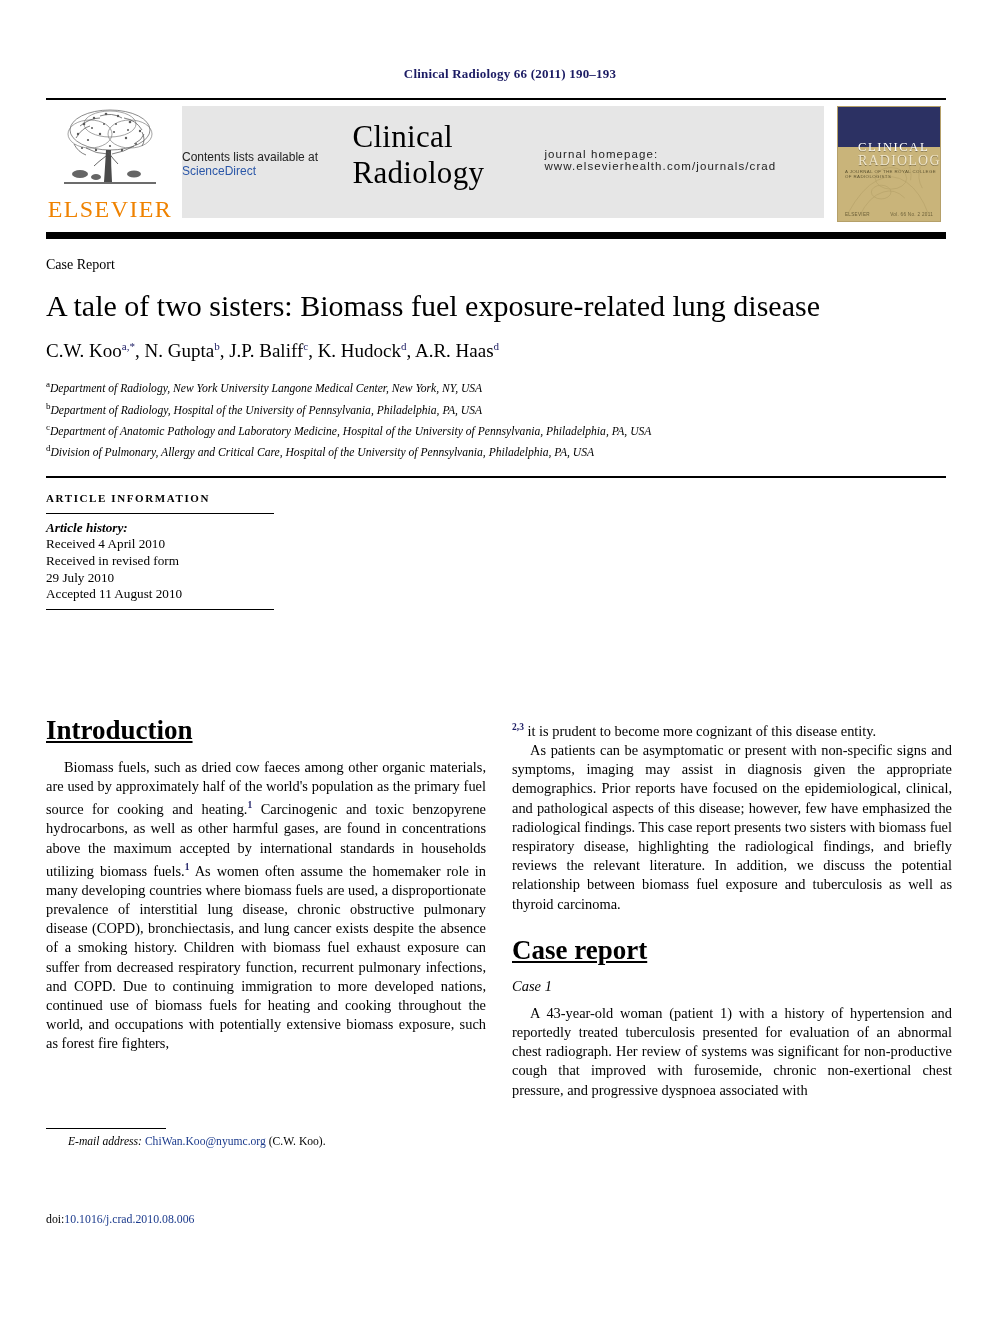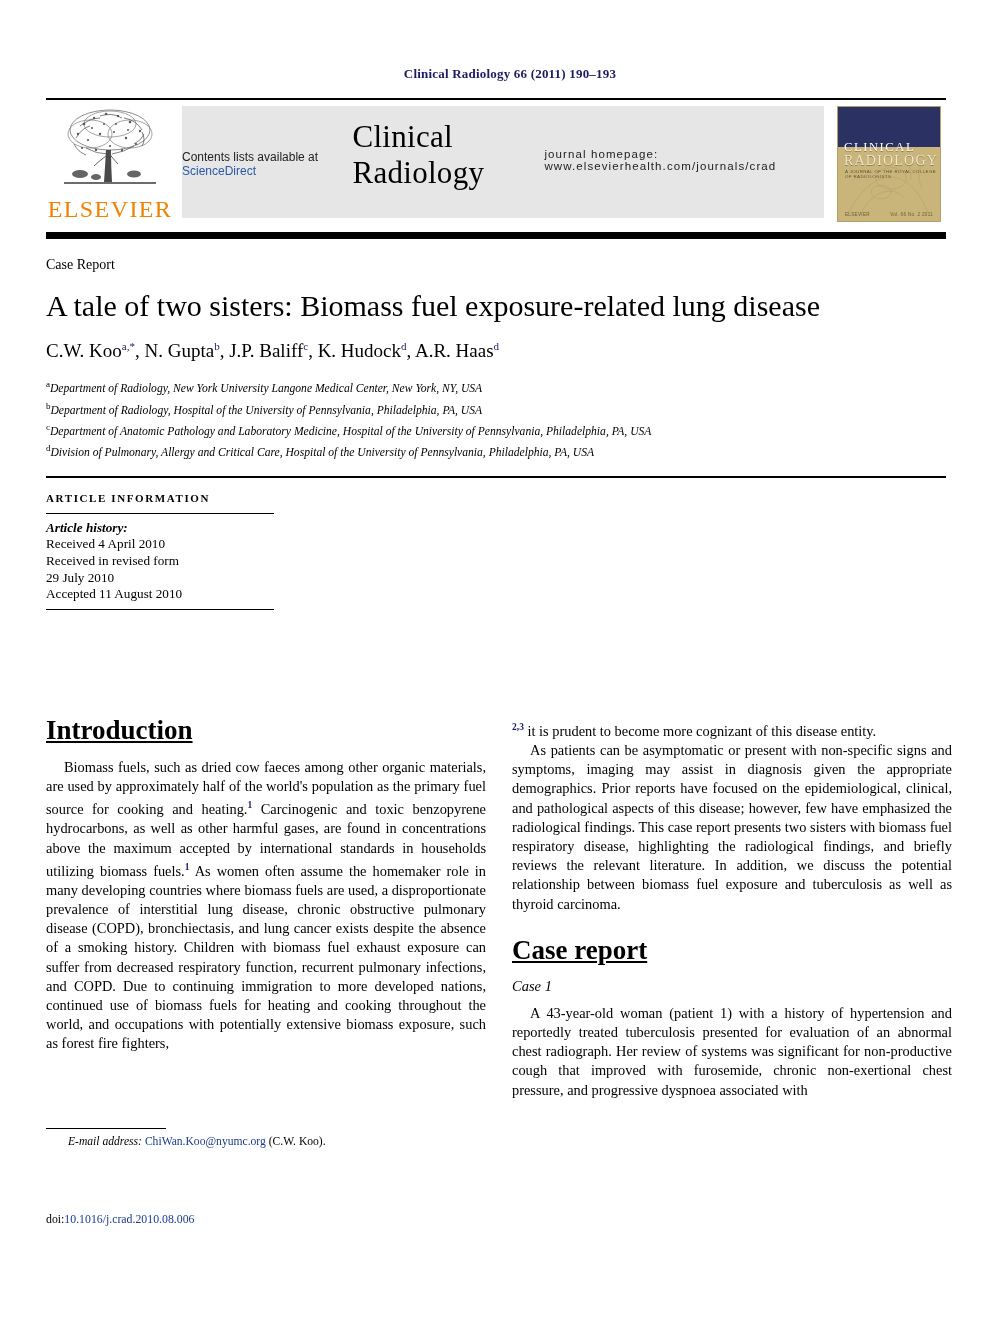--- a/index.html
+++ b/index.html
@@ -118,21 +118,21 @@
     box-sizing: border-box;
   }
   .cover-top {
     position: absolute;
     left: 0; right: 0; top: 0;
     height: 40px;
     background: #2c3163;
   }
   .cover-title {
     position: absolute;
-    left: 6px;
+    left: 20px;
     top: 34px;
     color: #ffffff;
     font-family: "Liberation Serif", "DejaVu Serif", serif;
     font-size: 12.5px;
     letter-spacing: 1.6px;
     line-height: 13px;
     text-shadow: 0 1px 0 rgba(0,0,0,.35);
   }
   .cover-title .l2 { font-size: 14px; letter-spacing: 1.2px; color:#efe6cc; }
   .cover-sub {

